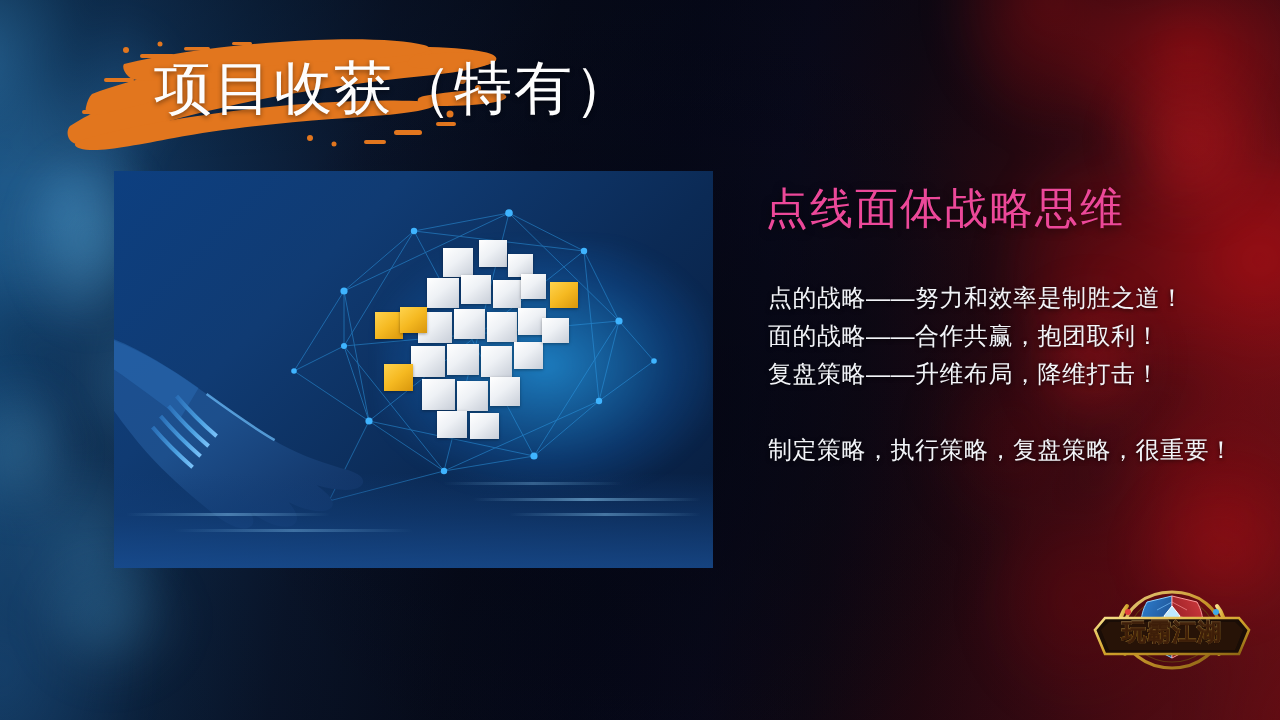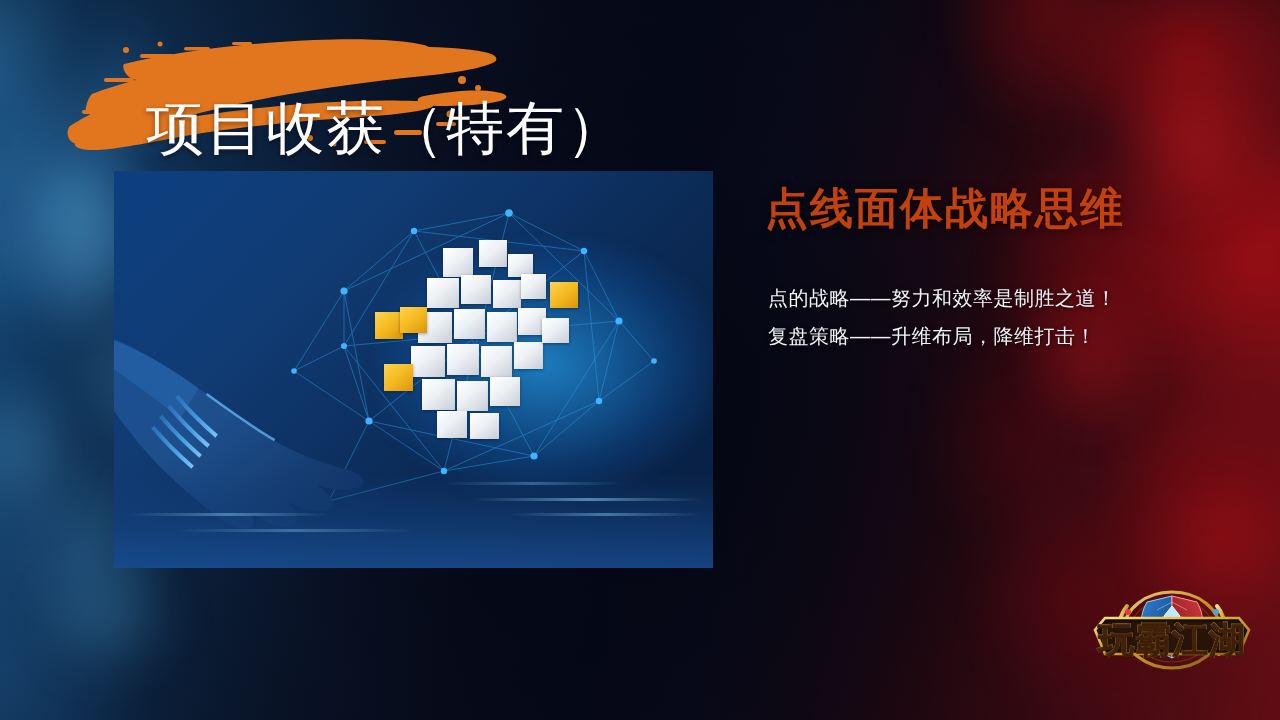--- a/index.html
+++ b/index.html
@@ -122,30 +122,29 @@
   }
   .brush {
     position: absolute;
     left: 0;
     top: 8px;
     width: 452px;
     height: 118px;
   }
   .title-text {
     position: absolute;
-    left: 82px;
+    left: 90px;
     top: 34px;
     font-family: "Liberation Serif", "DejaVu Serif", serif;
     font-size: 58px;
     line-height: 1;
     color: #fdfdfd;
     letter-spacing: 2px;
     white-space: nowrap;
     text-shadow: 0 2px 5px rgba(0,0,0,.45);
-    margin-top: 40px;
   }
 
   
   .picture {
     position: absolute;
     left: 114px;
     top: 171px;
     width: 599px;
     height: 397px;
     overflow: hidden;
@@ -190,34 +189,34 @@
     background: linear-gradient(90deg, rgba(120,200,255,0), rgba(150,215,255,.75), rgba(120,200,255,0));
     height: 3px;
   }
 
   
   .heading {
     position: absolute;
     left: 765px;
     top: 180px;
     font-size: 43px;
-    font-weight: bold;
-    color: #c2410c;
+    font-weight: normal;
+    color: #ec4899;
     letter-spacing: 2px;
     white-space: nowrap;
     text-shadow: 0 2px 8px rgba(0,0,0,.6);
   }
   .body-list {
     position: absolute;
     left: 768px;
     top: 279px;
     width: 430px;
   }
   .body-line {
-    font-size: 20px;
+    font-size: 24px;
     line-height: 38px;
     color: #f2f4f8;
     white-space: nowrap;
     text-shadow: 0 1px 4px rgba(0,0,0,.75);
     letter-spacing: .5px;
   }
   .body-line.spacer-before { margin-top: 38px; }
 
   
   .logo {
@@ -227,21 +226,21 @@
     width: 178px;
     height: 84px;
   }
   .logo-crest { position: absolute; left: 0; top: 0; width: 100%; height: 100%; }
   .logo-text {
     position: absolute;
     left: 0;
     top: 28px;
     width: 100%;
     text-align: center;
-    font-size: 36px;
+    font-size: 24px;
     font-weight: bold;
     letter-spacing: 1px;
     background: linear-gradient(180deg, #fff3c0 0%, #f6d86a 35%, #e0ab25 62%, #fbe79a 100%);
     -webkit-background-clip: text;
     background-clip: text;
     color: transparent;
     -webkit-text-stroke: 1px rgba(60,28,8,.9);
     text-shadow: 0 1px 0 rgba(40,18,4,.8);
   }
 </style>
@@ -388,21 +387,23 @@
     <div class="pic-streak" style="left:10%;bottom:9%;width:40%;opacity:.45;"></div>
     <div class="pic-streak" style="left:60%;bottom:17%;width:38%;opacity:.70;"></div>
     <div class="pic-streak" style="left:66%;bottom:13%;width:32%;opacity:.55;"></div>
     <div class="pic-streak" style="left:55%;bottom:21%;width:30%;opacity:.40;"></div>
   </div>
 
   <div class="heading">点线面体战略思维</div>
 
   <div class="body-list">
     <div class="body-line">点的战略——努力和效率是制胜之道！</div>
+    <div class="body-line">面的战略——合作共赢，抱团取利！</div>
     <div class="body-line">复盘策略——升维布局，降维打击！</div>
+    <div class="body-line spacer-before">制定策略，执行策略，复盘策略，很重要！</div>
   </div>
 
   <div class="logo">
     <svg class="logo-crest" viewBox="0 0 178 84">
       <defs>
         <linearGradient id="wingL" x1="0" y1="0" x2="1" y2="1">
           <stop offset="0%" stop-color="#2f7fd0"></stop>
           <stop offset="100%" stop-color="#17407a"></stop>
         </linearGradient>
         <linearGradient id="wingR" x1="1" y1="0" x2="0" y2="1">

